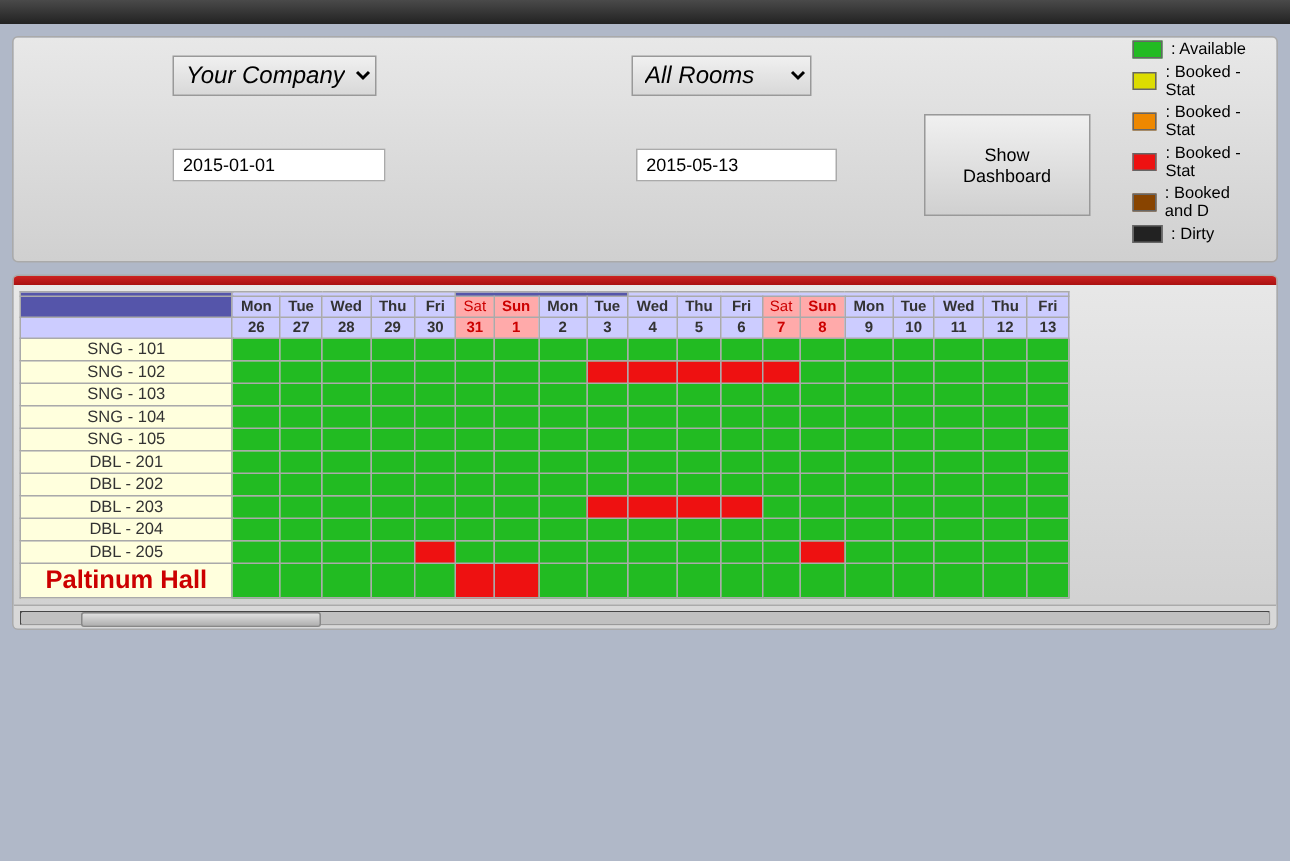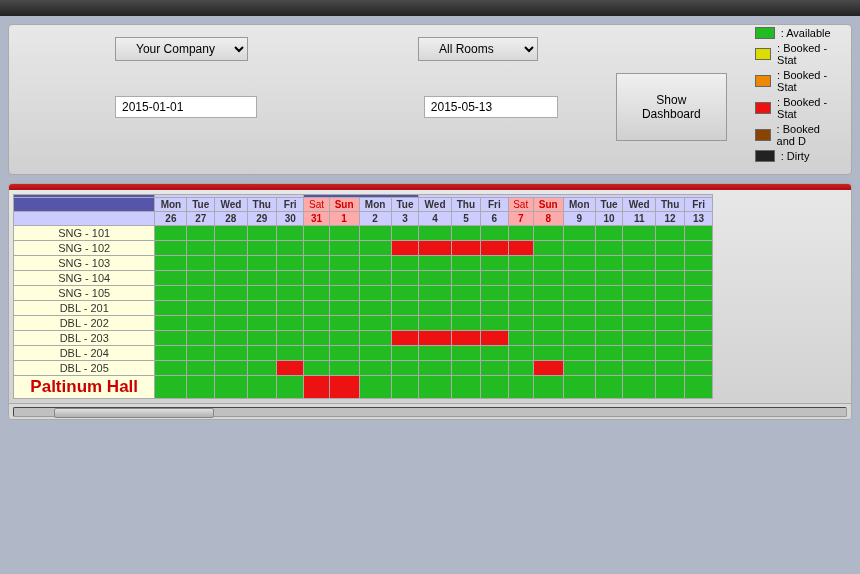--- a/index.html
+++ b/index.html
@@ -46,23 +46,24 @@
       background: white;
       border: 1px solid #aaa;
       padding: 3px 6px;
       font-size: 12px;
       min-width: 120px;
     }
 
     .form-select {
       background: linear-gradient(to bottom, #f0f0f0, #d8d8d8);
       border: 1px solid #999;
-      padding: 3px 16px;
-      font-size: 12px;
+      padding: 3px 4px;
+      font-size: 16px;
       min-width: 120px;
+      font-style: italic;
     }
 
     .legend-panel {
       float: right;
       display: flex;
       flex-direction: column;
       gap: 3px;
       margin-top: -10px;
       padding-left: 28px;
     }

